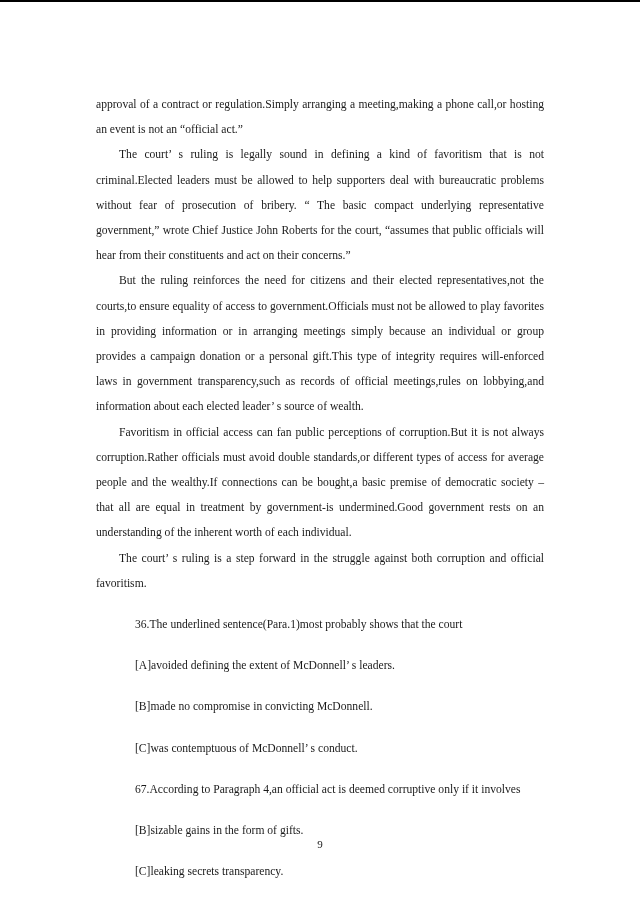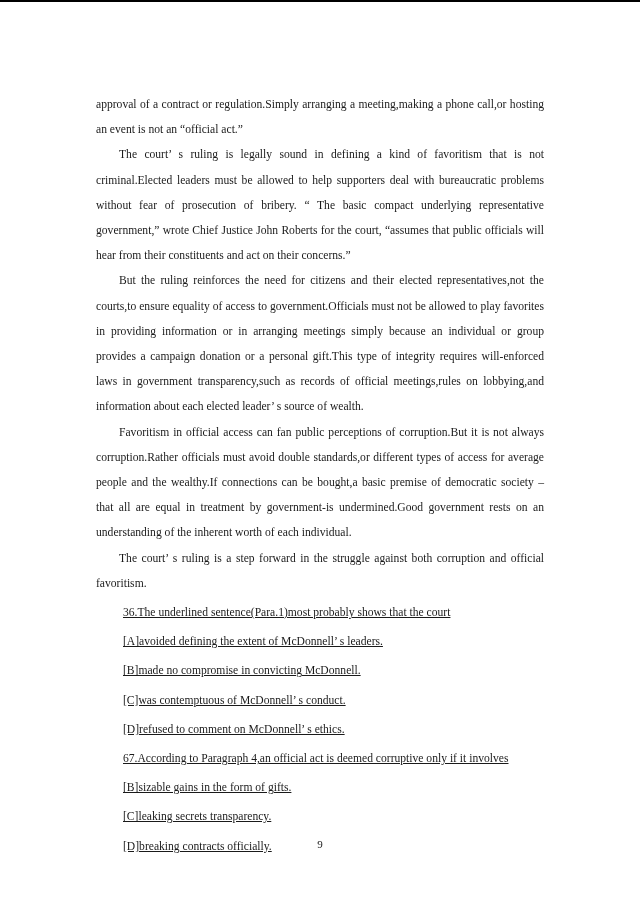--- a/index.html
+++ b/index.html
@@ -5,42 +5,41 @@
   html, body { margin: 0; padding: 0; background: #ffffff; }
   body { width: 640px; height: 905px; position: relative; overflow: hidden; }
   .top-rule { position: absolute; left: 0; top: 0; width: 640px; height: 2px; background: #000; }
   .page {
     position: absolute; left: 96px; top: 92px; width: 448px;
     font-family: "Liberation Serif", serif; font-size: 11.6px; color: #1a1a1a;
     line-height: 25.2px;
   }
   .para { margin: 0; text-align: justify; text-align-last: left; }
   .indent { text-indent: 23px; }
-  .q { margin: 4px; padding-left: 23px; white-space: nowrap; text-decoration: underline; }
+  .q { margin: 16px; padding-left: 23px; white-space: nowrap; }
   .page-num { position: absolute; left: 0; width: 640px; top: 838px; text-align: center;
     font-family: "Liberation Serif", serif; font-size: 11px; color: #1a1a1a; }
 </style>
 </head>
 <body>
 
 <div class="top-rule"></div>
 
 <div class="page">
   <p class="para">approval of a contract or regulation.Simply arranging a meeting,making a phone call,or hosting an event is not an “official act.”</p>
   <p class="para indent">The court’ s ruling is legally sound in defining a kind of favoritism that is not criminal.Elected leaders must be allowed to help supporters deal with bureaucratic problems without fear of prosecution of bribery. “ The basic compact underlying representative government,” wrote Chief Justice John Roberts for the court, “assumes that public officials will hear from their constituents and act on their concerns.”</p>
   <p class="para indent">But the ruling reinforces the need for citizens and their elected representatives,not the courts,to ensure equality of access to government.Officials must not be allowed to play favorites in providing information or in arranging meetings simply because an individual or group provides a campaign donation or a personal gift.This type of integrity requires will-enforced laws in government transparency,such as records of official meetings,rules on lobbying,and information about each elected leader’ s source of wealth.</p>
   <p class="para indent">Favoritism in official access can fan public perceptions of corruption.But it is not always corruption.Rather officials must avoid double standards,or different types of access for average people and the wealthy.If connections can be bought,a basic premise of democratic society – that all are equal in treatment by government-is undermined.Good government rests on an understanding of the inherent worth of each individual.</p>
   <p class="para indent">The court’ s ruling is a step forward in the struggle against both corruption and official favoritism.</p>
 
   <div>
     <p class="q">36.The underlined sentence(Para.1)most probably shows that the court</p>
     <p class="q">[A]avoided defining the extent of McDonnell’ s leaders.</p>
     <p class="q">[B]made no compromise in convicting McDonnell.</p>
     <p class="q">[C]was contemptuous of McDonnell’ s conduct.</p>
-    <p class="q">[D]refused to comment on McDonnell’ s ethics.</p>
   </div>
 
   <div>
     <p class="q">67.According to Paragraph 4,an official act is deemed corruptive only if it involves</p>
     <p class="q">[B]sizable gains in the form of gifts.</p>
     <p class="q">[C]leaking secrets transparency.</p>
     <p class="q">[D]breaking contracts officially.</p>
   </div>
 </div>
 

